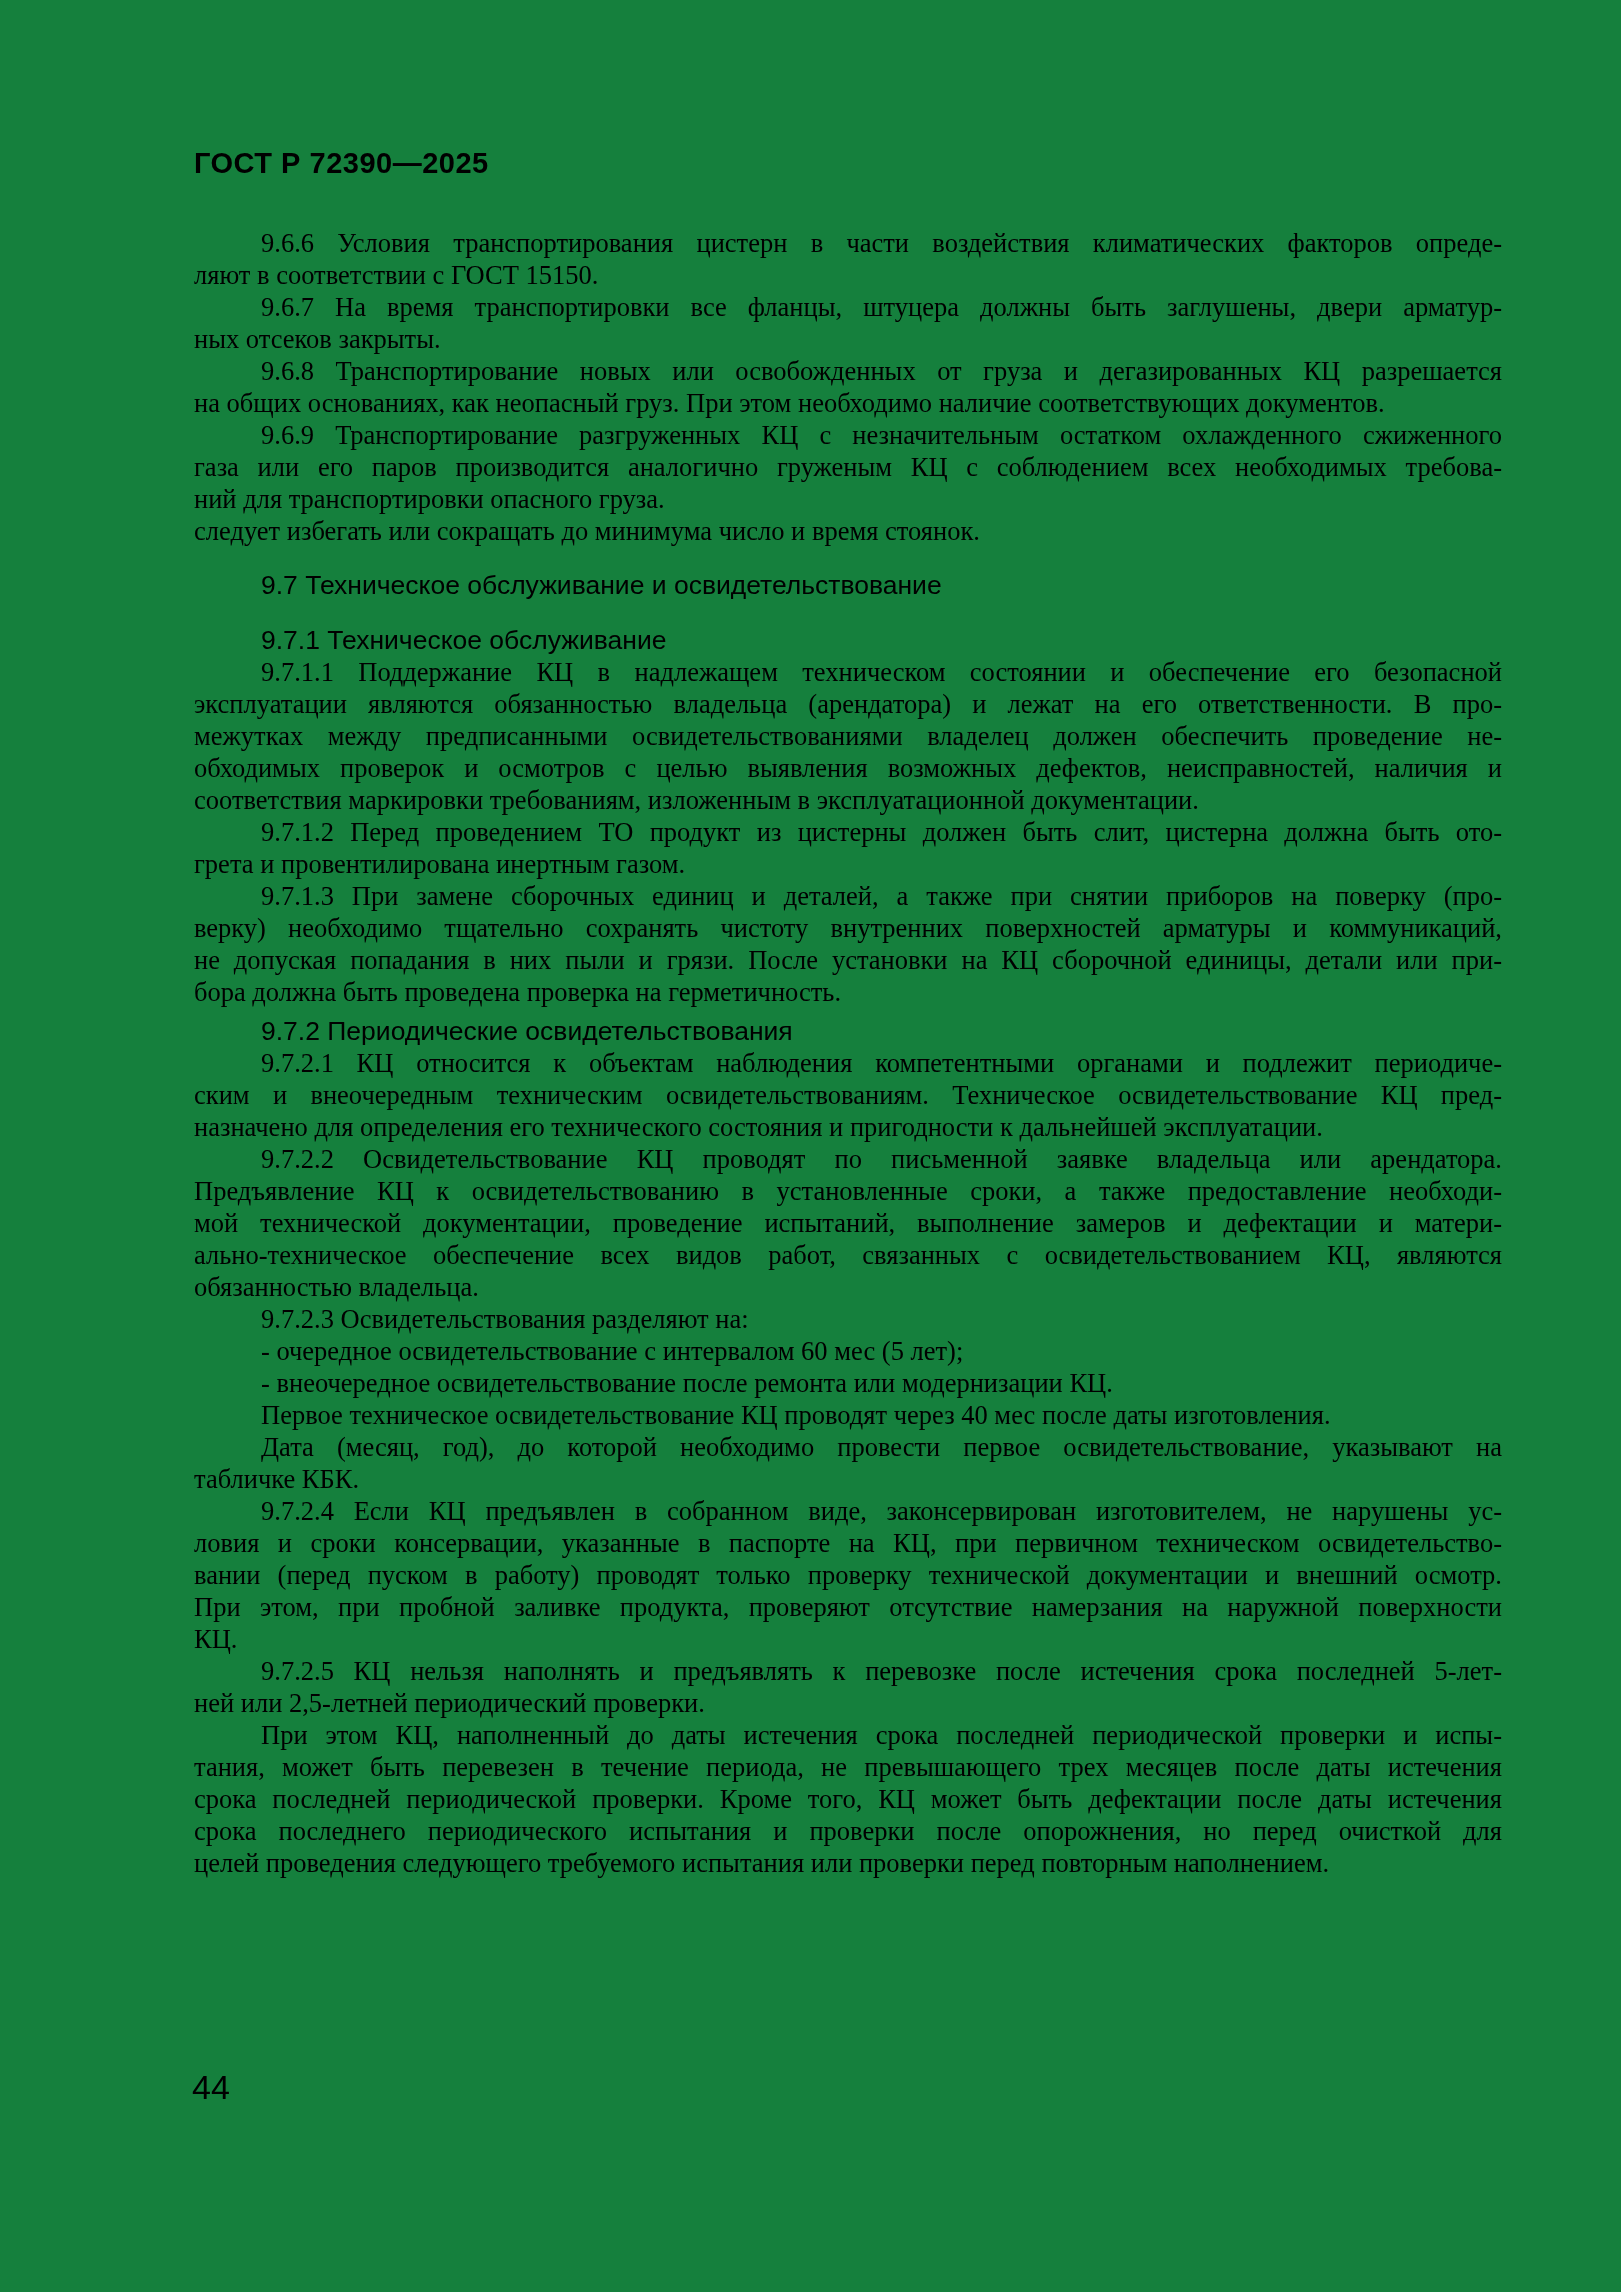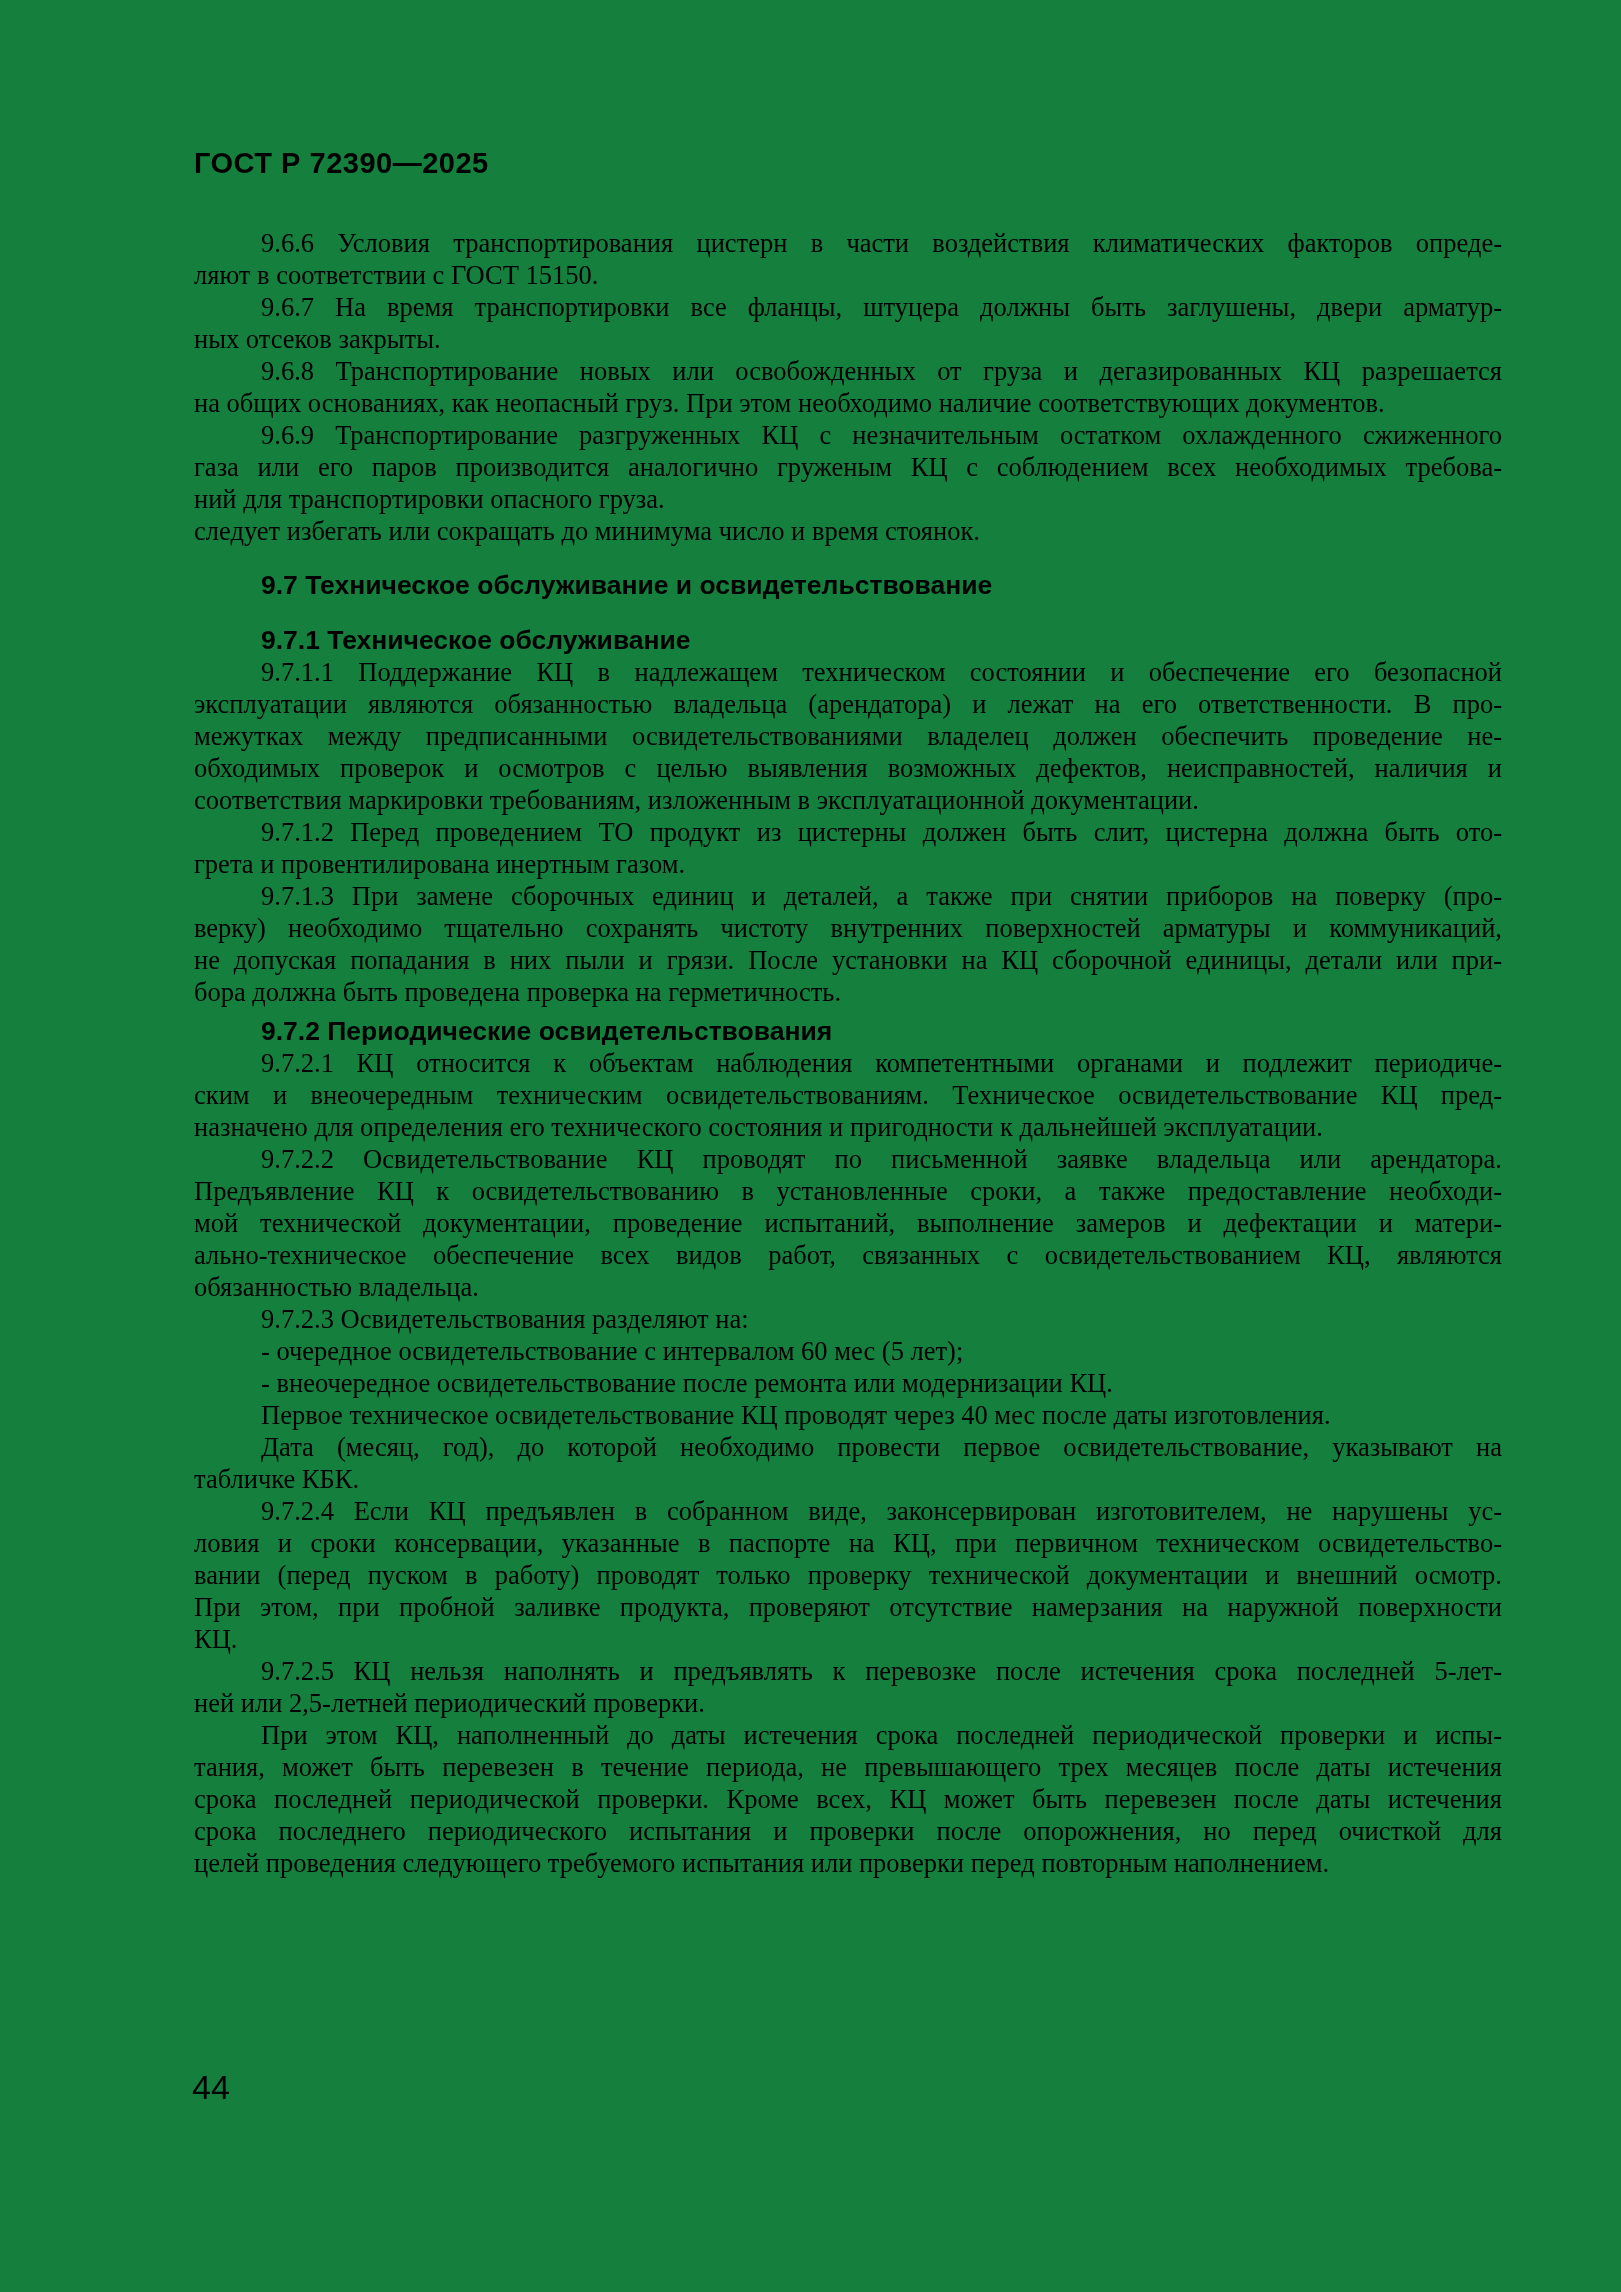--- a/index.html
+++ b/index.html
@@ -42,21 +42,21 @@
     text-align-last: justify;
     white-space: normal;
   }
   .line.first {
     text-indent: 67px;
   }
   .line.last {
     text-align-last: left;
   }
   .heading {
-    font-weight: bold;
+    font-weight: normal;
     text-indent: 67px;
     text-align: left;
   }
   .h2 {
     margin: 21.6px 0 23.5px 0;
   }
   .h3 {
     margin: 7px 0 0 0;
   }
   .page-number {
@@ -148,21 +148,21 @@
         <div class="line">При этом, при пробной заливке продукта, проверяют отсутствие намерзания на наружной поверхности</div>
         <div class="line last">КЦ.</div>
       </div>
       <div class="para">
         <div class="line first">9.7.2.5 КЦ нельзя наполнять и предъявлять к перевозке после истечения срока последней 5-лет-</div>
         <div class="line last">ней или 2,5-летней периодический проверки.</div>
       </div>
       <div class="para">
         <div class="line first">При этом КЦ, наполненный до даты истечения срока последней периодической проверки и испы-</div>
         <div class="line">тания, может быть перевезен в течение периода, не превышающего трех месяцев после даты истечения</div>
-        <div class="line">срока последней периодической проверки. Кроме всех, КЦ может быть перевезен после даты истечения</div>
+        <div class="line">срока последней периодической проверки. Кроме того, КЦ может быть дефектации после даты истечения</div>
         <div class="line">срока последнего периодического испытания и проверки после опорожнения, но перед очисткой для</div>
         <div class="line last">целей проведения следующего требуемого испытания или проверки перед повторным наполнением.</div>
       </div>
     </div>
 
   <div class="page-number">44</div>
 </div>
 
 
 </body></html>

